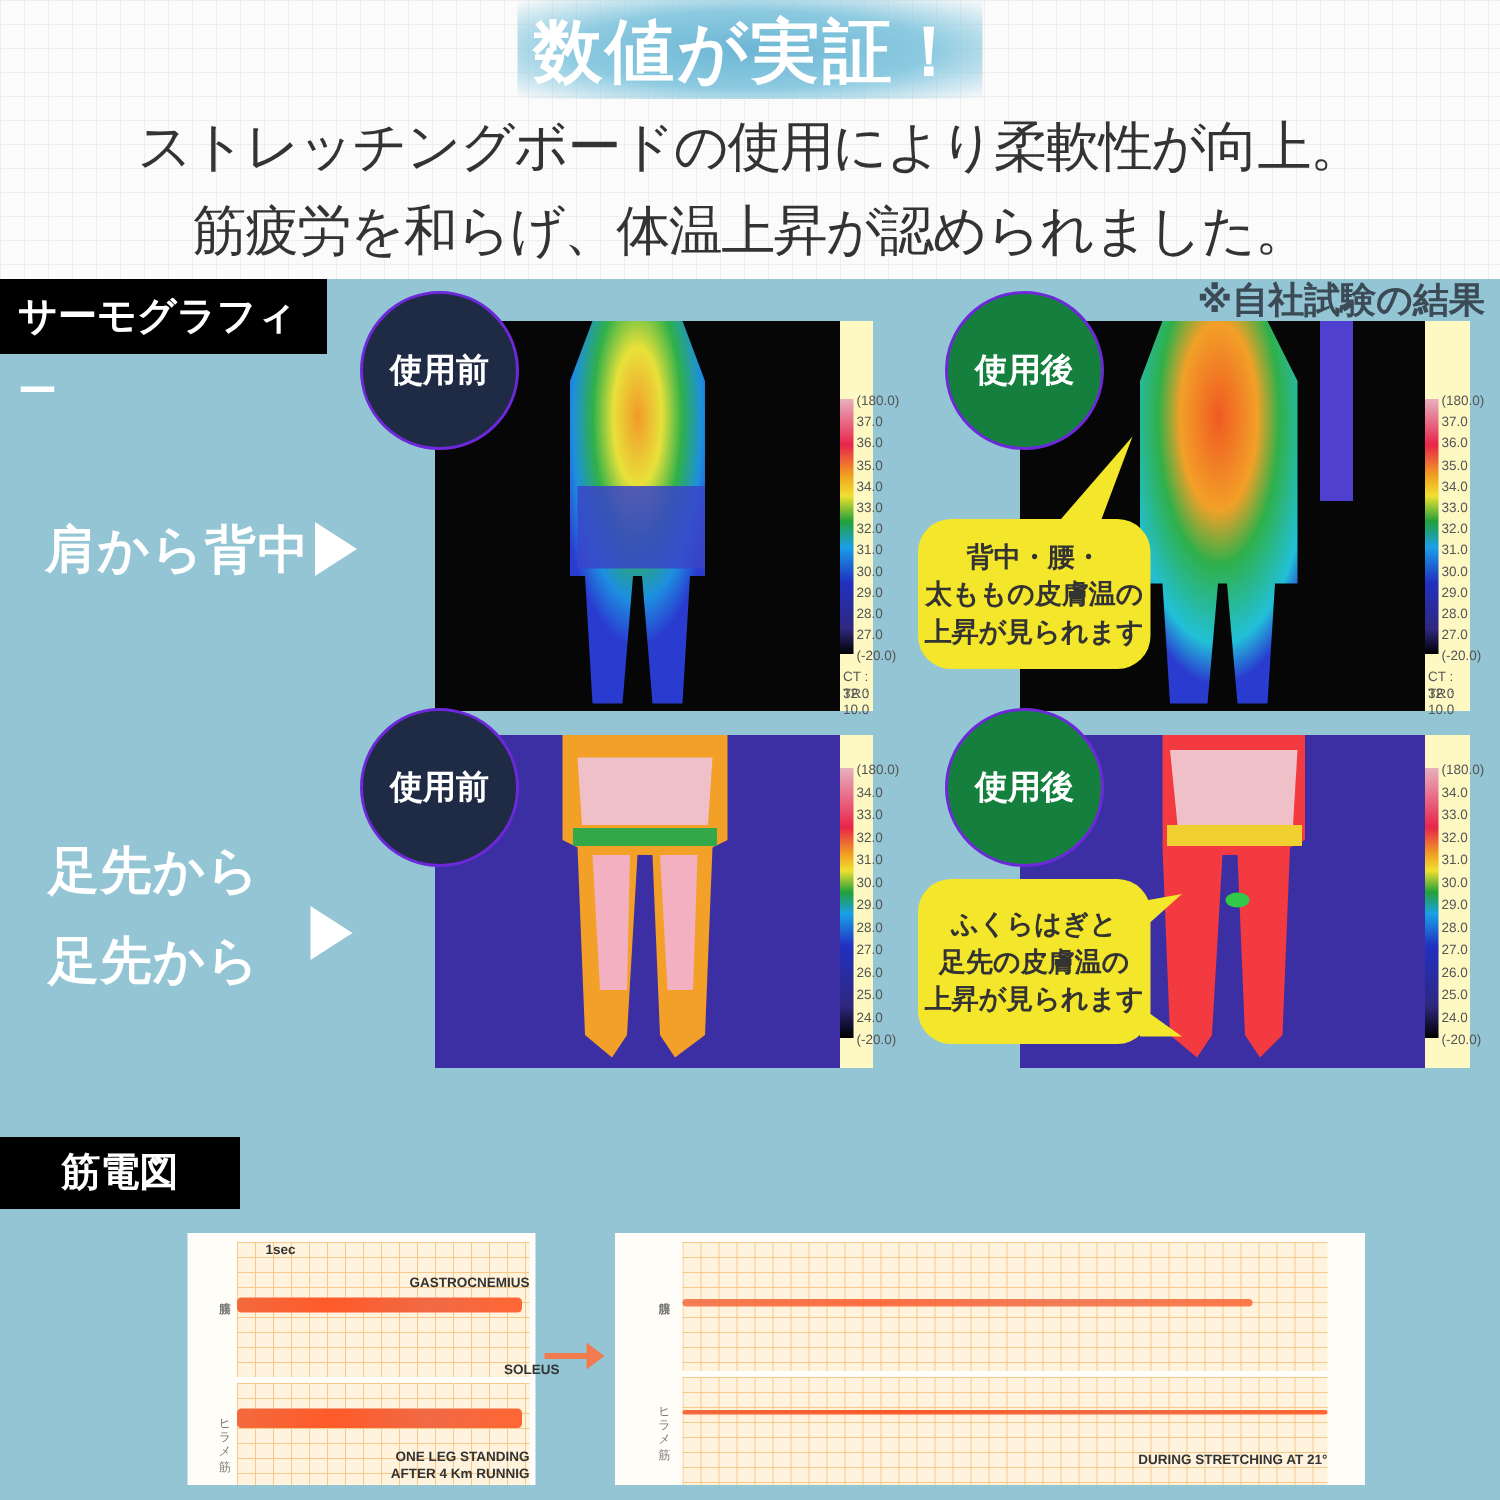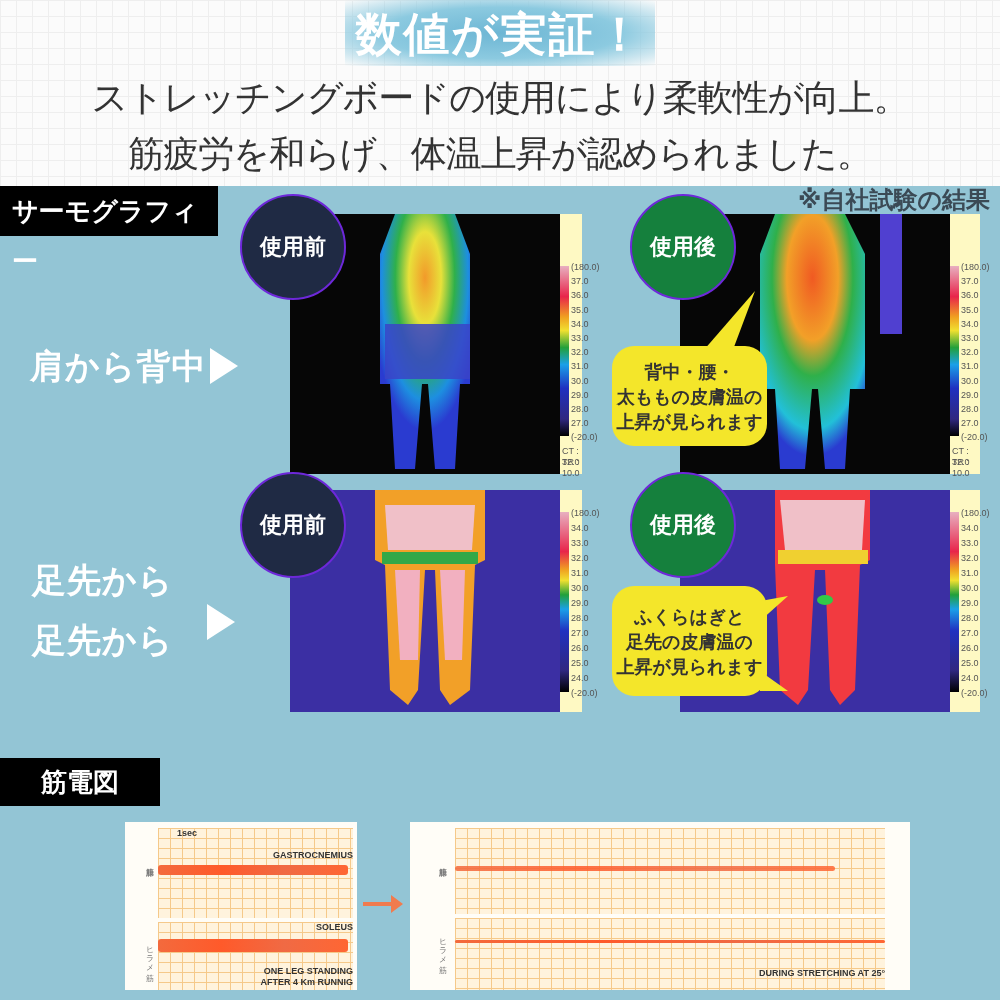--- a/index.html
+++ b/index.html
@@ -213,30 +213,30 @@
   <div class="label-box emg-label">筋電図</div>
 </div>
 
 <div class="chart" style="left:125px;top:822px;width:232px;height:168px">
   <div class="grid" style="left:33px;top:6px;width:195px;height:90px"></div>
   <div class="grid" style="left:33px;top:100px;width:195px;height:68px"></div>
   <div class="chart-txt" style="left:52px;top:6px">1sec</div>
   <div class="chart-txt" style="left:33px;top:28px;width:195px">GASTROCNEMIUS</div>
   <div class="vlabel" style="left:18px;top:40px">腓腹筋</div>
   <div class="signal" style="left:33px;top:43px;width:190px"></div>
-  <div class="chart-txt" style="left:33px;top:100px;width:195px">SOLEUS</div>
+  <div class="chart-txt" style="left:33px;top:86px;width:215px">SOLEUS</div>
   <div class="vlabel" style="left:18px;top:118px">ヒラメ筋</div>
   <div class="signal" style="left:33px;top:117px;width:190px;height:13px"></div>
   <div class="chart-txt" style="left:33px;top:144px;width:195px">ONE LEG STANDING</div>
   <div class="chart-txt" style="left:33px;top:155px;width:195px">AFTER 4 Km RUNNIG</div>
 </div>
 
 <div class="arrow"></div>
 
 <div class="chart" style="left:410px;top:822px;width:500px;height:168px">
   <div class="grid" style="left:45px;top:6px;width:430px;height:86px"></div>
   <div class="grid" style="left:45px;top:96px;width:430px;height:72px"></div>
   <div class="vlabel" style="left:26px;top:40px">腓腹筋</div>
   <div class="signal" style="left:45px;top:44px;width:380px;height:5px;opacity:0.85"></div>
   <div class="vlabel" style="left:26px;top:110px">ヒラメ筋</div>
   <div class="signal thin" style="left:45px;top:118px;width:430px"></div>
-  <div class="chart-txt" style="left:45px;top:146px;width:430px">DURING STRETCHING AT 25°</div>
+  <div class="chart-txt" style="left:45px;top:146px;width:430px">DURING STRETCHING AT 21°</div>
 </div>
 
 </body></html>

